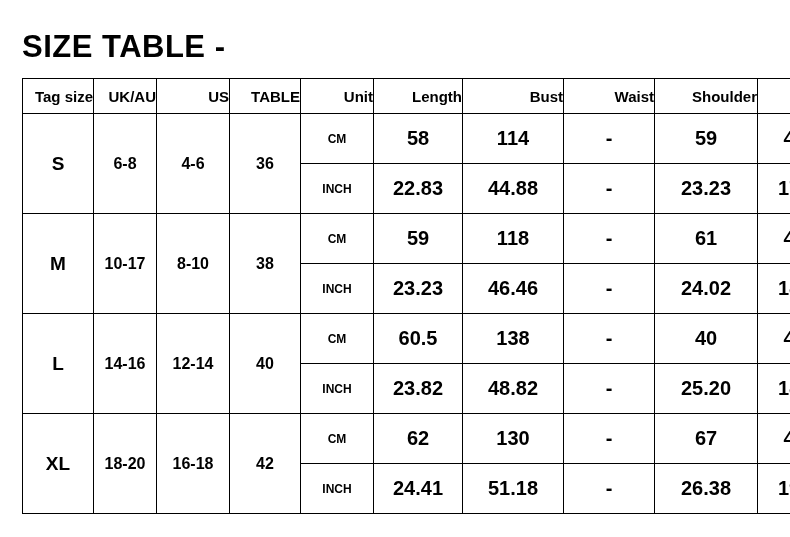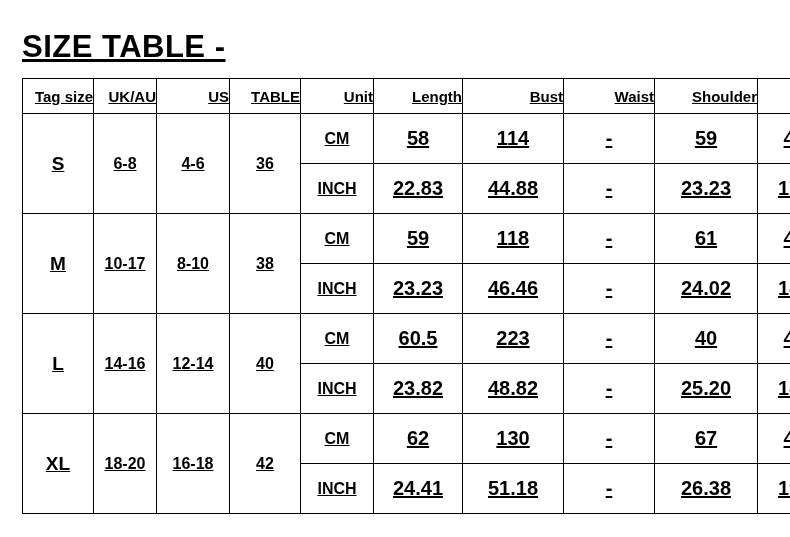--- a/index.html
+++ b/index.html
@@ -14,21 +14,20 @@
     color: #000000;
     position: relative;
     overflow: hidden;
   }
   .page {
     width: 790px;
     height: 537px;
     box-sizing: border-box;
     padding: 0 22px;
     position: relative;
-    text-decoration: underline;
   }
   .title {
     font-size: 31px;
     font-weight: bold;
     letter-spacing: 0.5px;
     margin: 0;
     padding-top: 30px;
     padding-bottom: 14px;
     line-height: 1.1;
   }
@@ -64,21 +63,21 @@
   td.tag {
     font-size: 19px;
     font-weight: bold;
     height: 49px;
   }
   td.alt {
     font-size: 16px;
     font-weight: bold;
   }
   td.unit {
-    font-size: 16px;
+    font-size: 12px;
     font-weight: bold;
     height: 49px;
   }
   td.val {
     font-size: 20px;
     font-weight: bold;
   }
   .remark {
     font-size: 15px;
     padding-top: 22px;
@@ -152,21 +151,21 @@
         <td class="val">18.31</td>
       </tr>
 
       <tr>
         <td class="tag" rowspan="2">L</td>
         <td class="alt" rowspan="2">14-16</td>
         <td class="alt" rowspan="2">12-14</td>
         <td class="alt" rowspan="2">40</td>
         <td class="unit">CM</td>
         <td class="val">60.5</td>
-        <td class="val">223</td>
+        <td class="val">138</td>
         <td class="val">-</td>
         <td class="val">40</td>
         <td class="val">47.7</td>
       </tr>
       <tr>
         <td class="unit">INCH</td>
         <td class="val">23.82</td>
         <td class="val">48.82</td>
         <td class="val">-</td>
         <td class="val">25.20</td>

